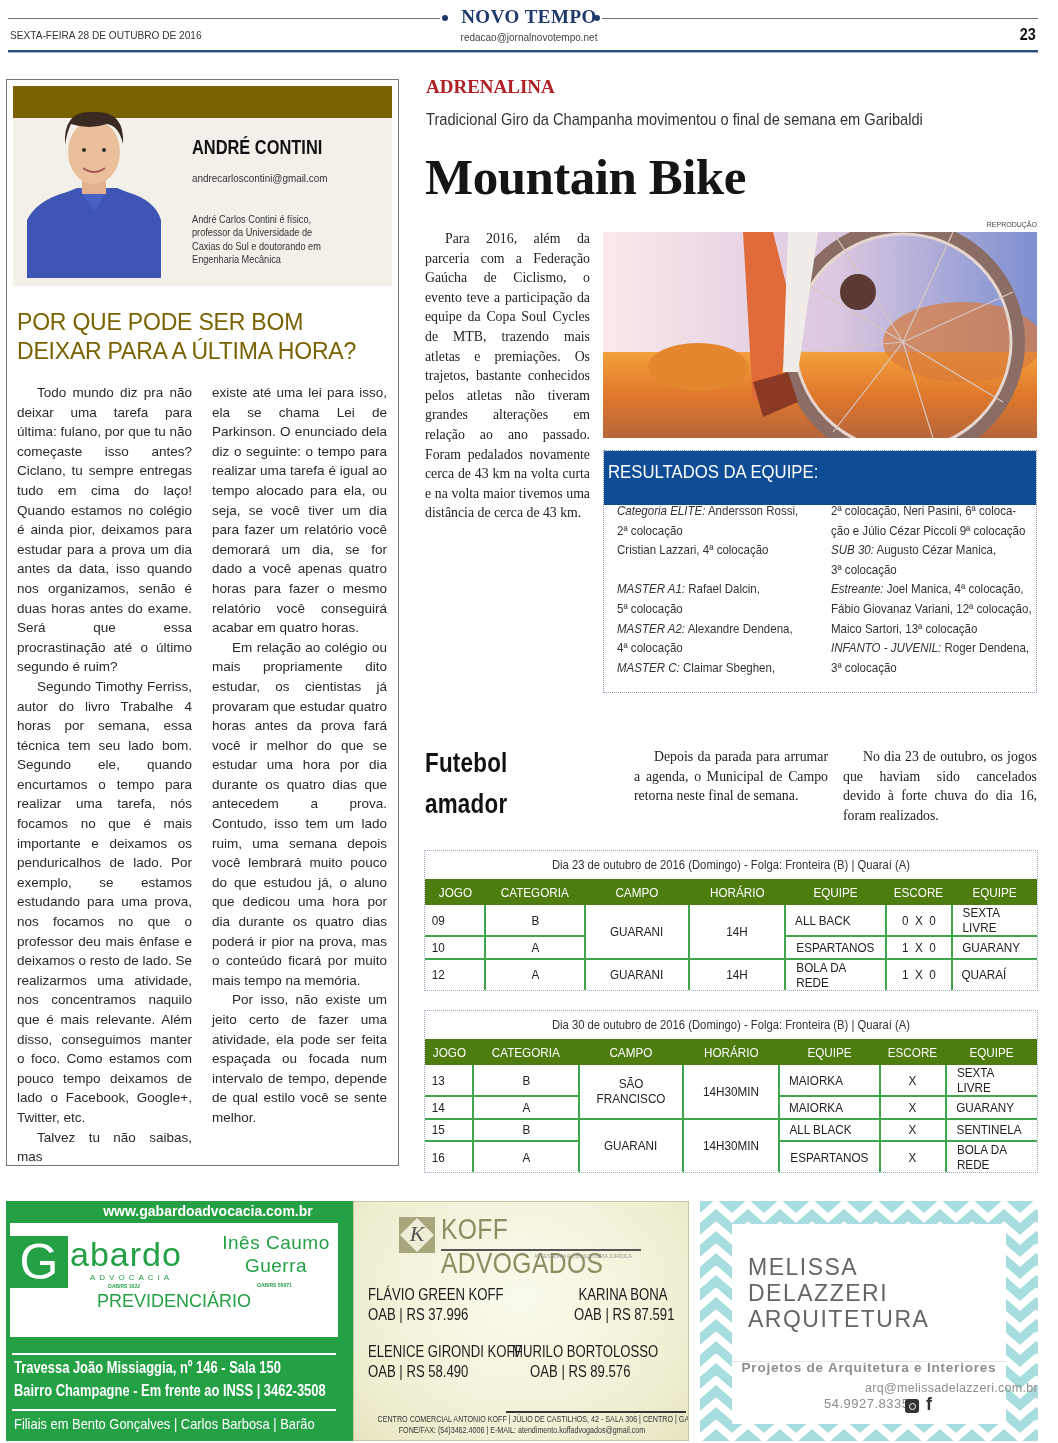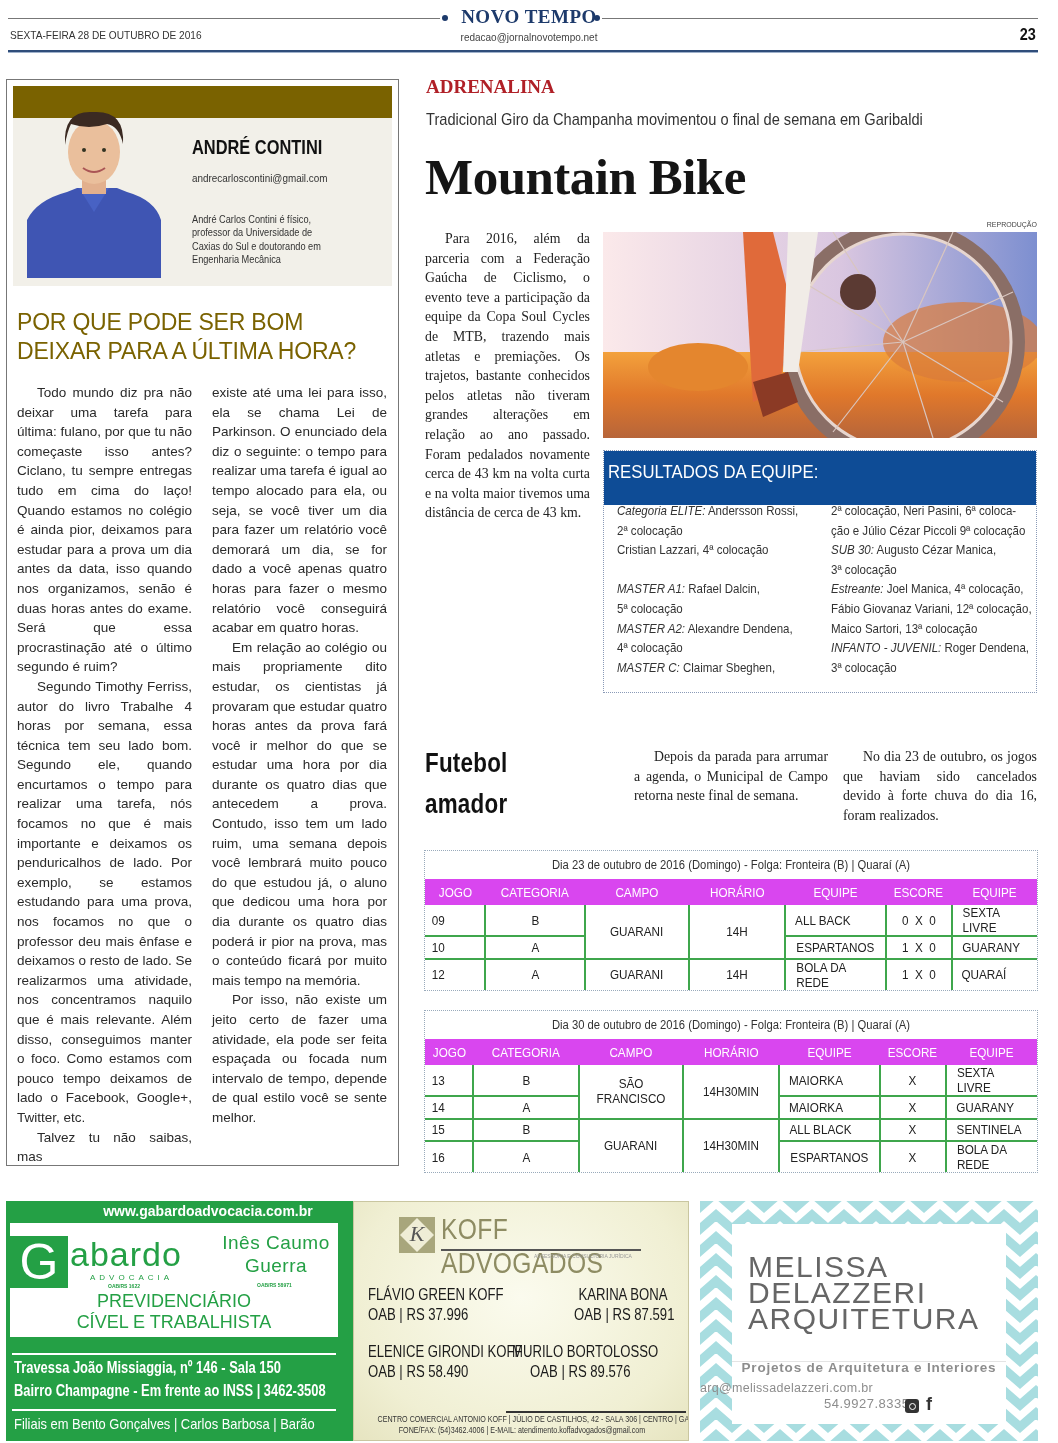--- a/index.html
+++ b/index.html
@@ -46,21 +46,21 @@
 
   
   .fut-title{position:absolute;left:425px;top:742px;font-size:28px;line-height:41px;font-weight:bold;color:#111;transform:scaleX(.8);transform-origin:left;letter-spacing:.3px}
   .fut-text{position:absolute;top:747px;width:194px;font-family:"Liberation Serif",serif;font-size:13.8px;line-height:19.6px;color:#222;text-align:justify}
   .fut-text p{text-indent:20px}
 
   .games{position:absolute;left:424px;width:614px;border:1px dotted #9ab}
   .games-cap{text-align:center;font-size:12.5px;color:#333;padding-top:7px;height:28px}
   .games-cap span{display:inline-block;transform:scaleX(.9)}
   table.gt{border-collapse:collapse;width:100%;font-size:13px;color:#222}
-  table.gt th{background:#d946ef;color:#fff;font-weight:normal;height:26px;font-size:13px}
+  table.gt th{background:#4d7c0f;color:#fff;font-weight:normal;height:26px;font-size:13px}
   table.gt td{height:22.5px;border-left:2px solid #3fa64c;border-bottom:2px solid #3fa64c;padding:0 6px}
   table.gt td:first-child{border-left:none}
   table.gt td.c{text-align:center}
   table.gt th span,table.gt td span{display:inline-block;transform:scaleX(.9)}
 
   
   .ad{position:absolute;top:1201px;height:240px;overflow:hidden}
   .ad-gab{left:6px;width:404px;background:#24a045;color:#fff}
   .gab-url{text-align:center;font-weight:bold;font-size:14px;padding-top:2px;height:22px}
   .gab-white{position:absolute;left:4px;top:22px;width:328px;height:114px;background:#fff}
@@ -89,24 +89,24 @@
   .koff-law.l span{transform-origin:left}
   .koff-law.r{text-align:center}
   .koff-law.r span{transform-origin:right}
   .koff-rule{position:absolute;left:152px;top:209px;width:180px;height:2px;background:#333}
   .koff-foot{position:absolute;left:0;top:212px;width:336px;text-align:center;font-size:8.3px;line-height:11px;color:#333;white-space:nowrap}
   .koff-foot div{transform:scaleX(.86)}
 
   .ad-mel{left:700px;width:338px;background:#fff}
   .mel-chev{position:absolute;left:0;top:0;width:338px;height:240px}
   .mel-inner{position:absolute;left:32px;top:23px;width:274px;height:200px;background:#fff}
-  .mel-name{position:absolute;left:48px;top:53px;font-size:30px;line-height:26px;color:#666;letter-spacing:1.5px;font-weight:normal}
+  .mel-name{position:absolute;left:48px;top:53px;font-size:23px;line-height:26px;color:#666;letter-spacing:1.5px;font-weight:normal}
   .mel-rule{position:absolute;left:32px;top:160px;width:274px;height:1px;background:#e4e4e4}
   .mel-tag{position:absolute;left:0;top:159px;width:338px;text-align:center;font-size:13.5px;font-weight:bold;color:#8d8d8d;letter-spacing:.8px}
-  .mel-mail{position:absolute;left:0;top:180px;width:338px;text-align:left;font-size:12.5px;color:#8d8d8d;letter-spacing:.3px}
+  .mel-mail{position:absolute;left:0;top:180px;width:338px;text-align:right;font-size:12.5px;color:#8d8d8d;letter-spacing:.3px}
   .mel-phone{position:absolute;left:124px;top:195px;font-size:13px;color:#8d8d8d;letter-spacing:.5px}
   .mel-ig{position:absolute;left:205px;top:198px;width:14px;height:14px;background:#333;border-radius:3px}
   .mel-ig::after{content:"";position:absolute;left:3.5px;top:3.5px;width:5px;height:5px;border:1.5px solid #fff;border-radius:50%}
   .mel-fb{position:absolute;left:226px;top:193px;font-size:18px;font-weight:bold;color:#333}
 </style>
 </head>
 <body>
 
 <div>
   <div class="hdr-line" style="left:8px;width:432px"></div>
@@ -336,21 +336,20 @@
     <div class="gab-abardo">abardo</div>
     <div class="gab-sub">ADVOCACIA</div>
     <div class="gab-oab1">OAB/RS 1622</div>
     <div class="gab-person">
       <div>Inês Caumo</div>
       <div>Guerra</div>
     </div>
     <div class="gab-oab2">OAB/RS 58971</div>
     <div class="gab-area">
       <div>PREVIDENCIÁRIO</div>
-      <div>CÍVEL E TRABALHISTA</div>
     </div>
   </div>
   <div class="gab-rule" style="top:152px"></div>
   <div class="gab-addr" style="top:155px"><span>Travessa João Missiaggia, nº 146 - Sala 150</span></div>
   <div class="gab-addr" style="top:178px"><span>Bairro Champagne - Em frente ao INSS | 3462-3508</span></div>
   <div class="gab-rule" style="top:208px"></div>
   <div class="gab-foot"><span>Filiais em Bento Gonçalves | Carlos Barbosa | Barão</span></div>
 </div>
 
 <div class="ad ad-koff">

